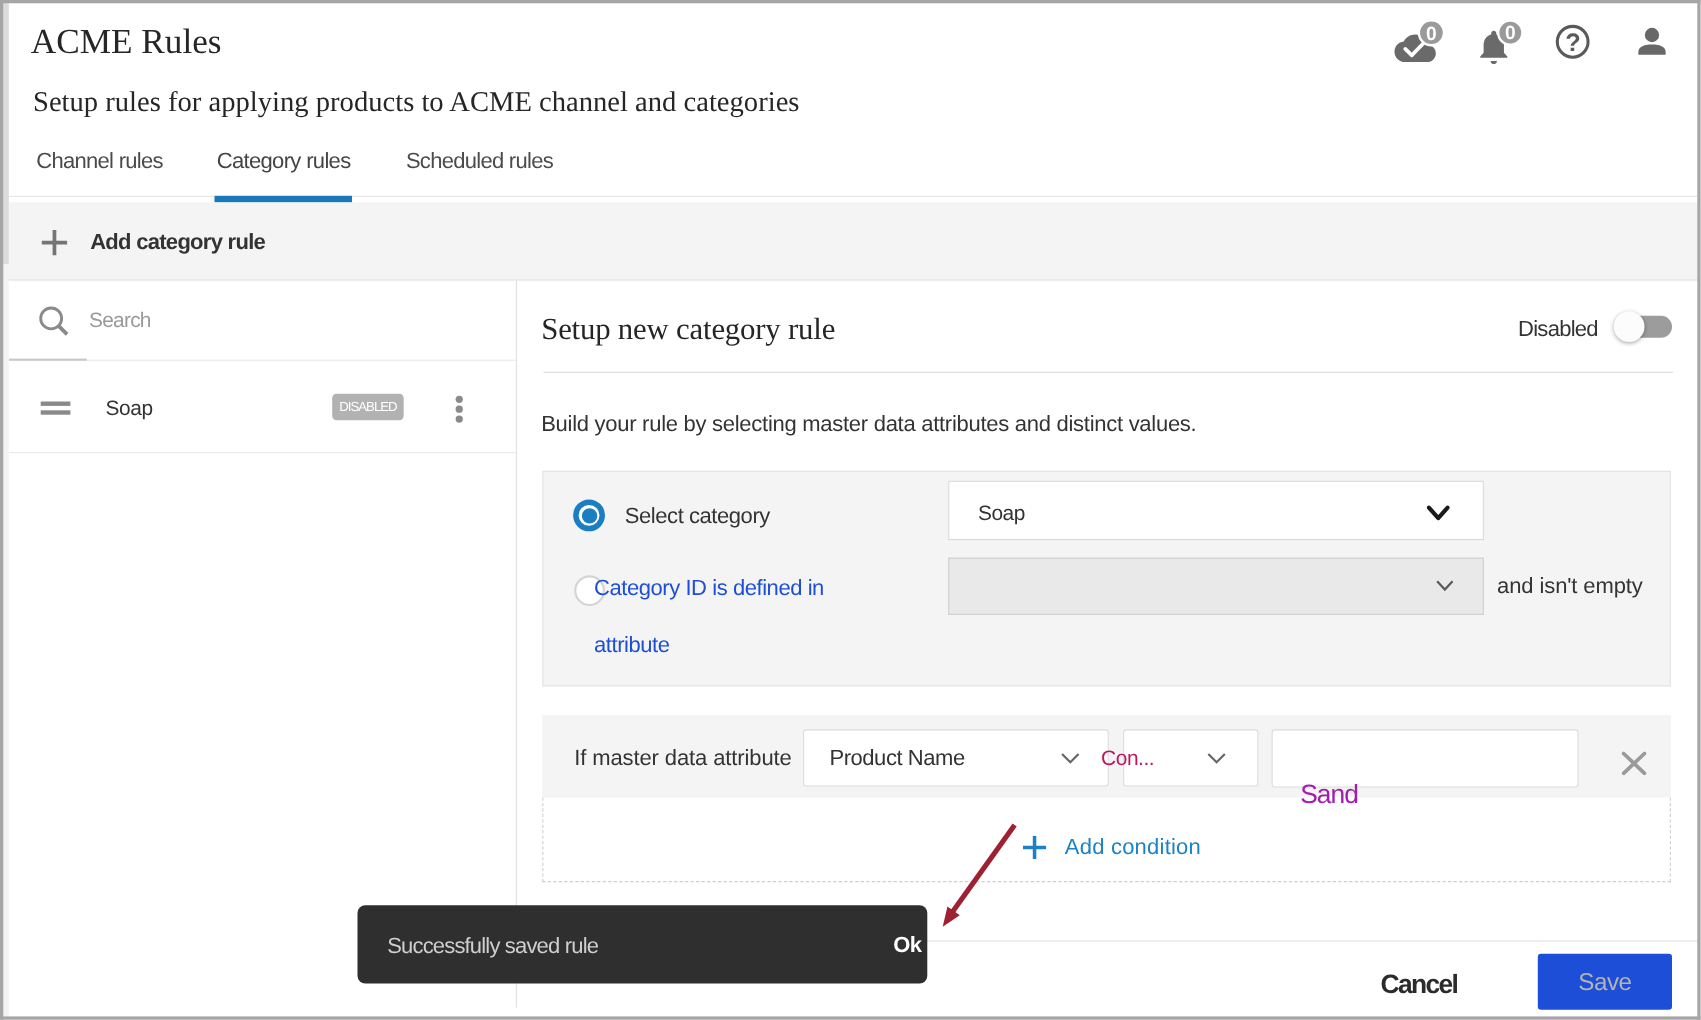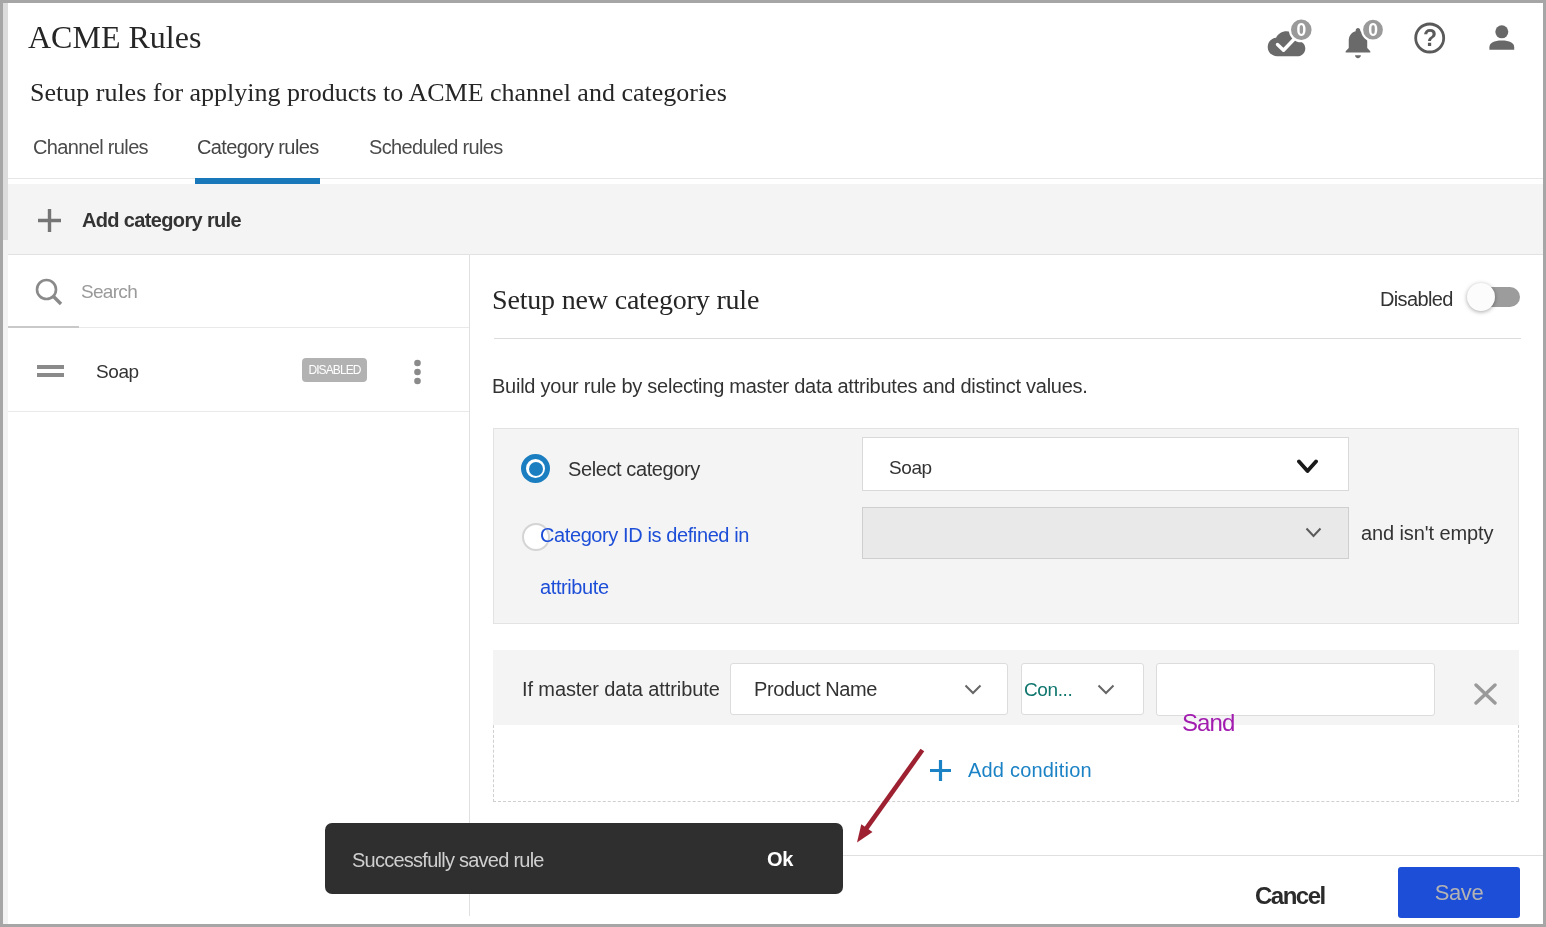--- a/index.html
+++ b/index.html
@@ -95,21 +95,21 @@
   <div class="abs sans" style="left:1361px;top:519px;font-size:20px;line-height:28px;letter-spacing:-0.1px;color:#333;">and isn't empty</div>
 
   <div class="abs" style="left:493px;top:650px;width:1026px;height:75px;background:#f4f4f4;"></div>
   <div class="abs sans" style="left:522px;top:676px;font-size:20px;line-height:26px;letter-spacing:-0.1px;color:#333;">If master data attribute</div>
   <div class="abs" style="left:730px;top:663px;width:278px;height:52px;background:#fff;border:1px solid #dcdcdc;border-radius:3px;box-sizing:border-box;"></div>
   <div class="abs sans" style="left:754px;top:676px;font-size:20px;line-height:26px;color:#333;">Product Name</div>
   <svg class="abs" style="left:964px;top:684px;" width="18" height="11" viewBox="0 0 18 11">
     <path d="M1.5 1.5 L9 9 L16.5 1.5" fill="none" stroke="#666" stroke-width="2"></path>
   </svg>
   <div class="abs" style="left:1021px;top:663px;width:123px;height:52px;background:#fff;border:1px solid #dcdcdc;border-radius:3px;box-sizing:border-box;"></div>
-  <div class="abs sans" style="left:1024px;top:677px;font-size:19px;line-height:26px;color:#0f766e;">Con...</div>
+  <div class="abs sans" style="left:1001px;top:677px;font-size:19px;line-height:26px;color:#be185d;">Con...</div>
   <svg class="abs" style="left:1097px;top:684px;" width="18" height="11" viewBox="0 0 18 11">
     <path d="M1.5 1.5 L9 9 L16.5 1.5" fill="none" stroke="#666" stroke-width="2"></path>
   </svg>
   <div class="abs" style="left:1156px;top:663px;width:279px;height:53px;background:#fff;border:1px solid #dcdcdc;border-radius:3px;box-sizing:border-box;"></div>
   <div class="abs sans" style="left:1182px;top:710px;font-size:24px;line-height:26px;letter-spacing:-0.9px;color:#a21caf;">Sand</div>
   <svg class="abs" style="left:1474px;top:683px;" width="23" height="22" viewBox="0 0 23 22">
     <path d="M2 2 L21 20 M21 2 L2 20" stroke="#9a9a9a" stroke-width="3.4" stroke-linecap="round"></path>
   </svg>
 
   <div class="abs" style="left:493px;top:725px;width:1026px;height:77px;border-left:1px dashed #cfcfcf;border-right:1px dashed #cfcfcf;border-bottom:1px dashed #cfcfcf;box-sizing:border-box;"></div>
@@ -117,21 +117,21 @@
     <path d="M11.5 1 v21 M1 11.5 h21" stroke="#1b82c5" stroke-width="3.2"></path>
   </svg>
   <div class="abs sans" style="left:968px;top:757px;font-size:20px;line-height:26px;letter-spacing:0.2px;color:#1b82c5;">Add condition</div>
 
   <div class="abs" style="left:470px;top:855px;width:1073px;height:1px;background:#e0e0e0;"></div>
   <div class="abs sans" style="left:1255px;top:882px;font-size:24px;font-weight:bold;line-height:28px;letter-spacing:-1.5px;color:#2b2b2b;">Cancel</div>
   <div class="abs sans" style="left:1398px;top:867px;width:122px;height:51px;background:#1d4ed8;border-radius:3px;color:#b3b3b3;font-size:22px;line-height:51px;text-align:center;">Save</div>
 
   <div class="abs" style="left:325px;top:823px;width:518px;height:71px;background:#2f2f2f;border-radius:7px;"></div>
   <div class="abs sans" style="left:352px;top:848px;font-size:20px;line-height:24px;letter-spacing:-0.75px;color:#cfcfcf;">Successfully saved rule</div>
-  <div class="abs sans" style="left:767px;top:847px;font-size:20px;font-weight:bold;line-height:24px;color:#fff;">Ok</div>
+  <div class="abs sans" style="left:812px;top:847px;font-size:20px;font-weight:bold;line-height:24px;color:#fff;">Ok</div>
 
   <svg class="abs" style="left:840px;top:740px;" width="100" height="115" viewBox="840 740 100 115">
     <path d="M922.4 750 L866 828.9" fill="none" stroke="#9d2130" stroke-width="4.6"></path>
     <polygon points="857,842.5 861.3,824.2 872.5,832.1" fill="#9d2130"></polygon>
   </svg>
 
   <div class="abs" style="left:3px;top:3px;width:5px;height:921px;background:#f3f3f3;"></div>
   <div class="abs" style="left:3px;top:3px;width:5px;height:237px;background:#dcdcdc;"></div>
   <div class="abs" style="left:0;top:0;width:1546px;height:3px;background:#a6a6a6;"></div>
   <div class="abs" style="left:0;top:924px;width:1546px;height:3px;background:#a6a6a6;"></div>

